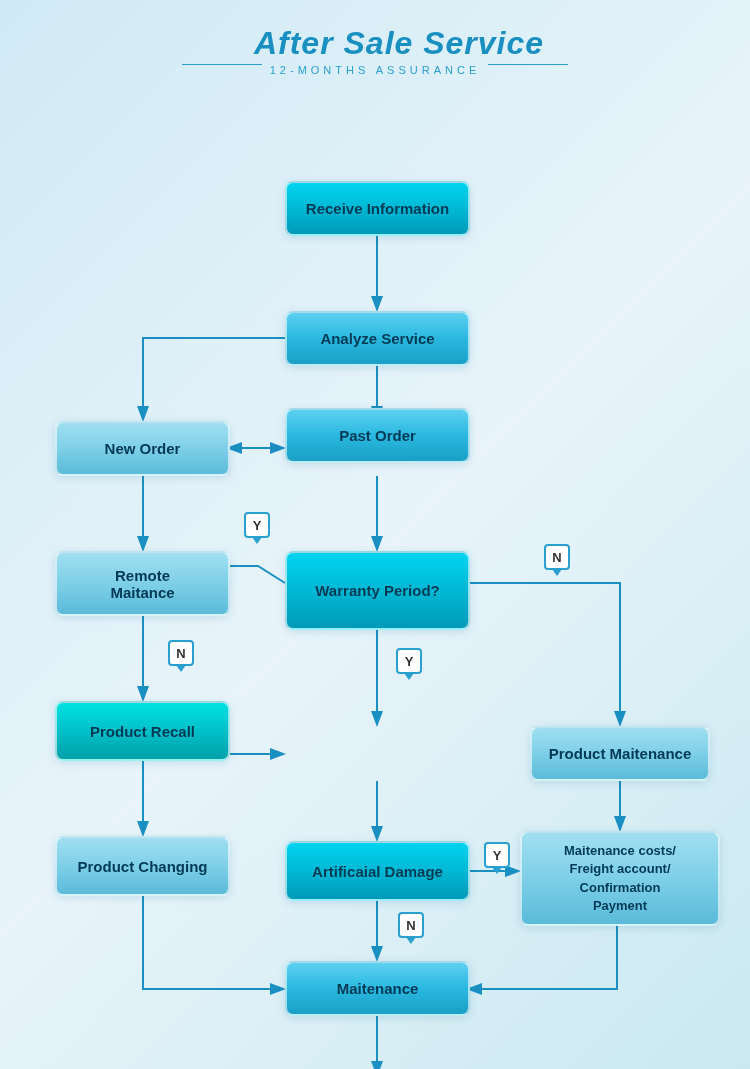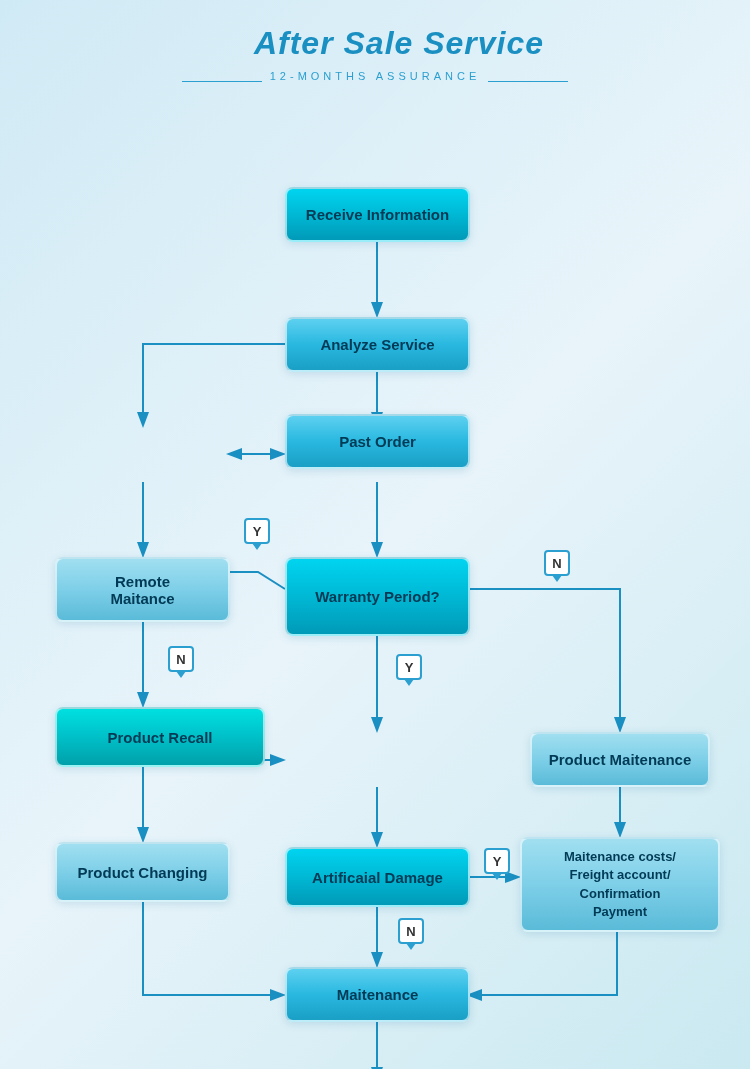--- a/index.html
+++ b/index.html
@@ -30,24 +30,24 @@
       color: #1a8fc1;
       letter-spacing: 1px;
       font-style: italic;
       padding-left: 48px;
     }
     .subtitle {
       font-size: 11px;
       letter-spacing: 4px;
       color: #2a9fd0;
       display: flex;
-      align-items: flex-end;
+      align-items: flex-start;
       justify-content: center;
       gap: 8px;
-      margin-top: 8px;
+      margin-top: 2px;
     }
     .subtitle::before, .subtitle::after {
       content: '';
       display: inline-block;
       width: 80px;
       height: 1px;
       background: #2a9fd0;
     }
 
     
@@ -195,35 +195,38 @@
     </svg>
 
     <div class="box box-cyan" style="left:285px; top:95px; width:185px; height:55px;">
       <span>Receive Information</span>
     </div>
 
     <div class="box box-blue" style="left:285px; top:225px; width:185px; height:55px;">
       <span>Analyze Service</span>
     </div>
 
+    <div class="box box-light" style="left:55px; top:335px; width:175px; height:55px;">
+      <span>New Order</span>
+    </div>
 
     <div class="box box-blue" style="left:285px; top:322px; width:185px; height:55px;">
       <span>Past Order</span>
     </div>
 
     <div class="box box-light" style="left:55px; top:465px; width:175px; height:65px;">
       <span style="white-space:pre-line;">Remote
 Maitance</span>
     </div>
 
     <div class="box box-cyan" style="left:285px; top:465px; width:185px; height:79px;">
       <span>Warranty Period?</span>
     </div>
 
-    <div class="box box-teal" style="left:55px; top:615px; width:210px; height:60px;">
+    <div class="box box-teal" style="left:55px; top:615px; width:175px; height:60px;">
       <span>Product Recall</span>
     </div>
 
 
     <div class="box box-light" style="left:530px; top:640px; width:180px; height:55px;">
       <span>Product Maitenance</span>
     </div>
 
     <div class="box box-light" style="left:55px; top:750px; width:175px; height:60px;">
       <span>Product Changing</span>

